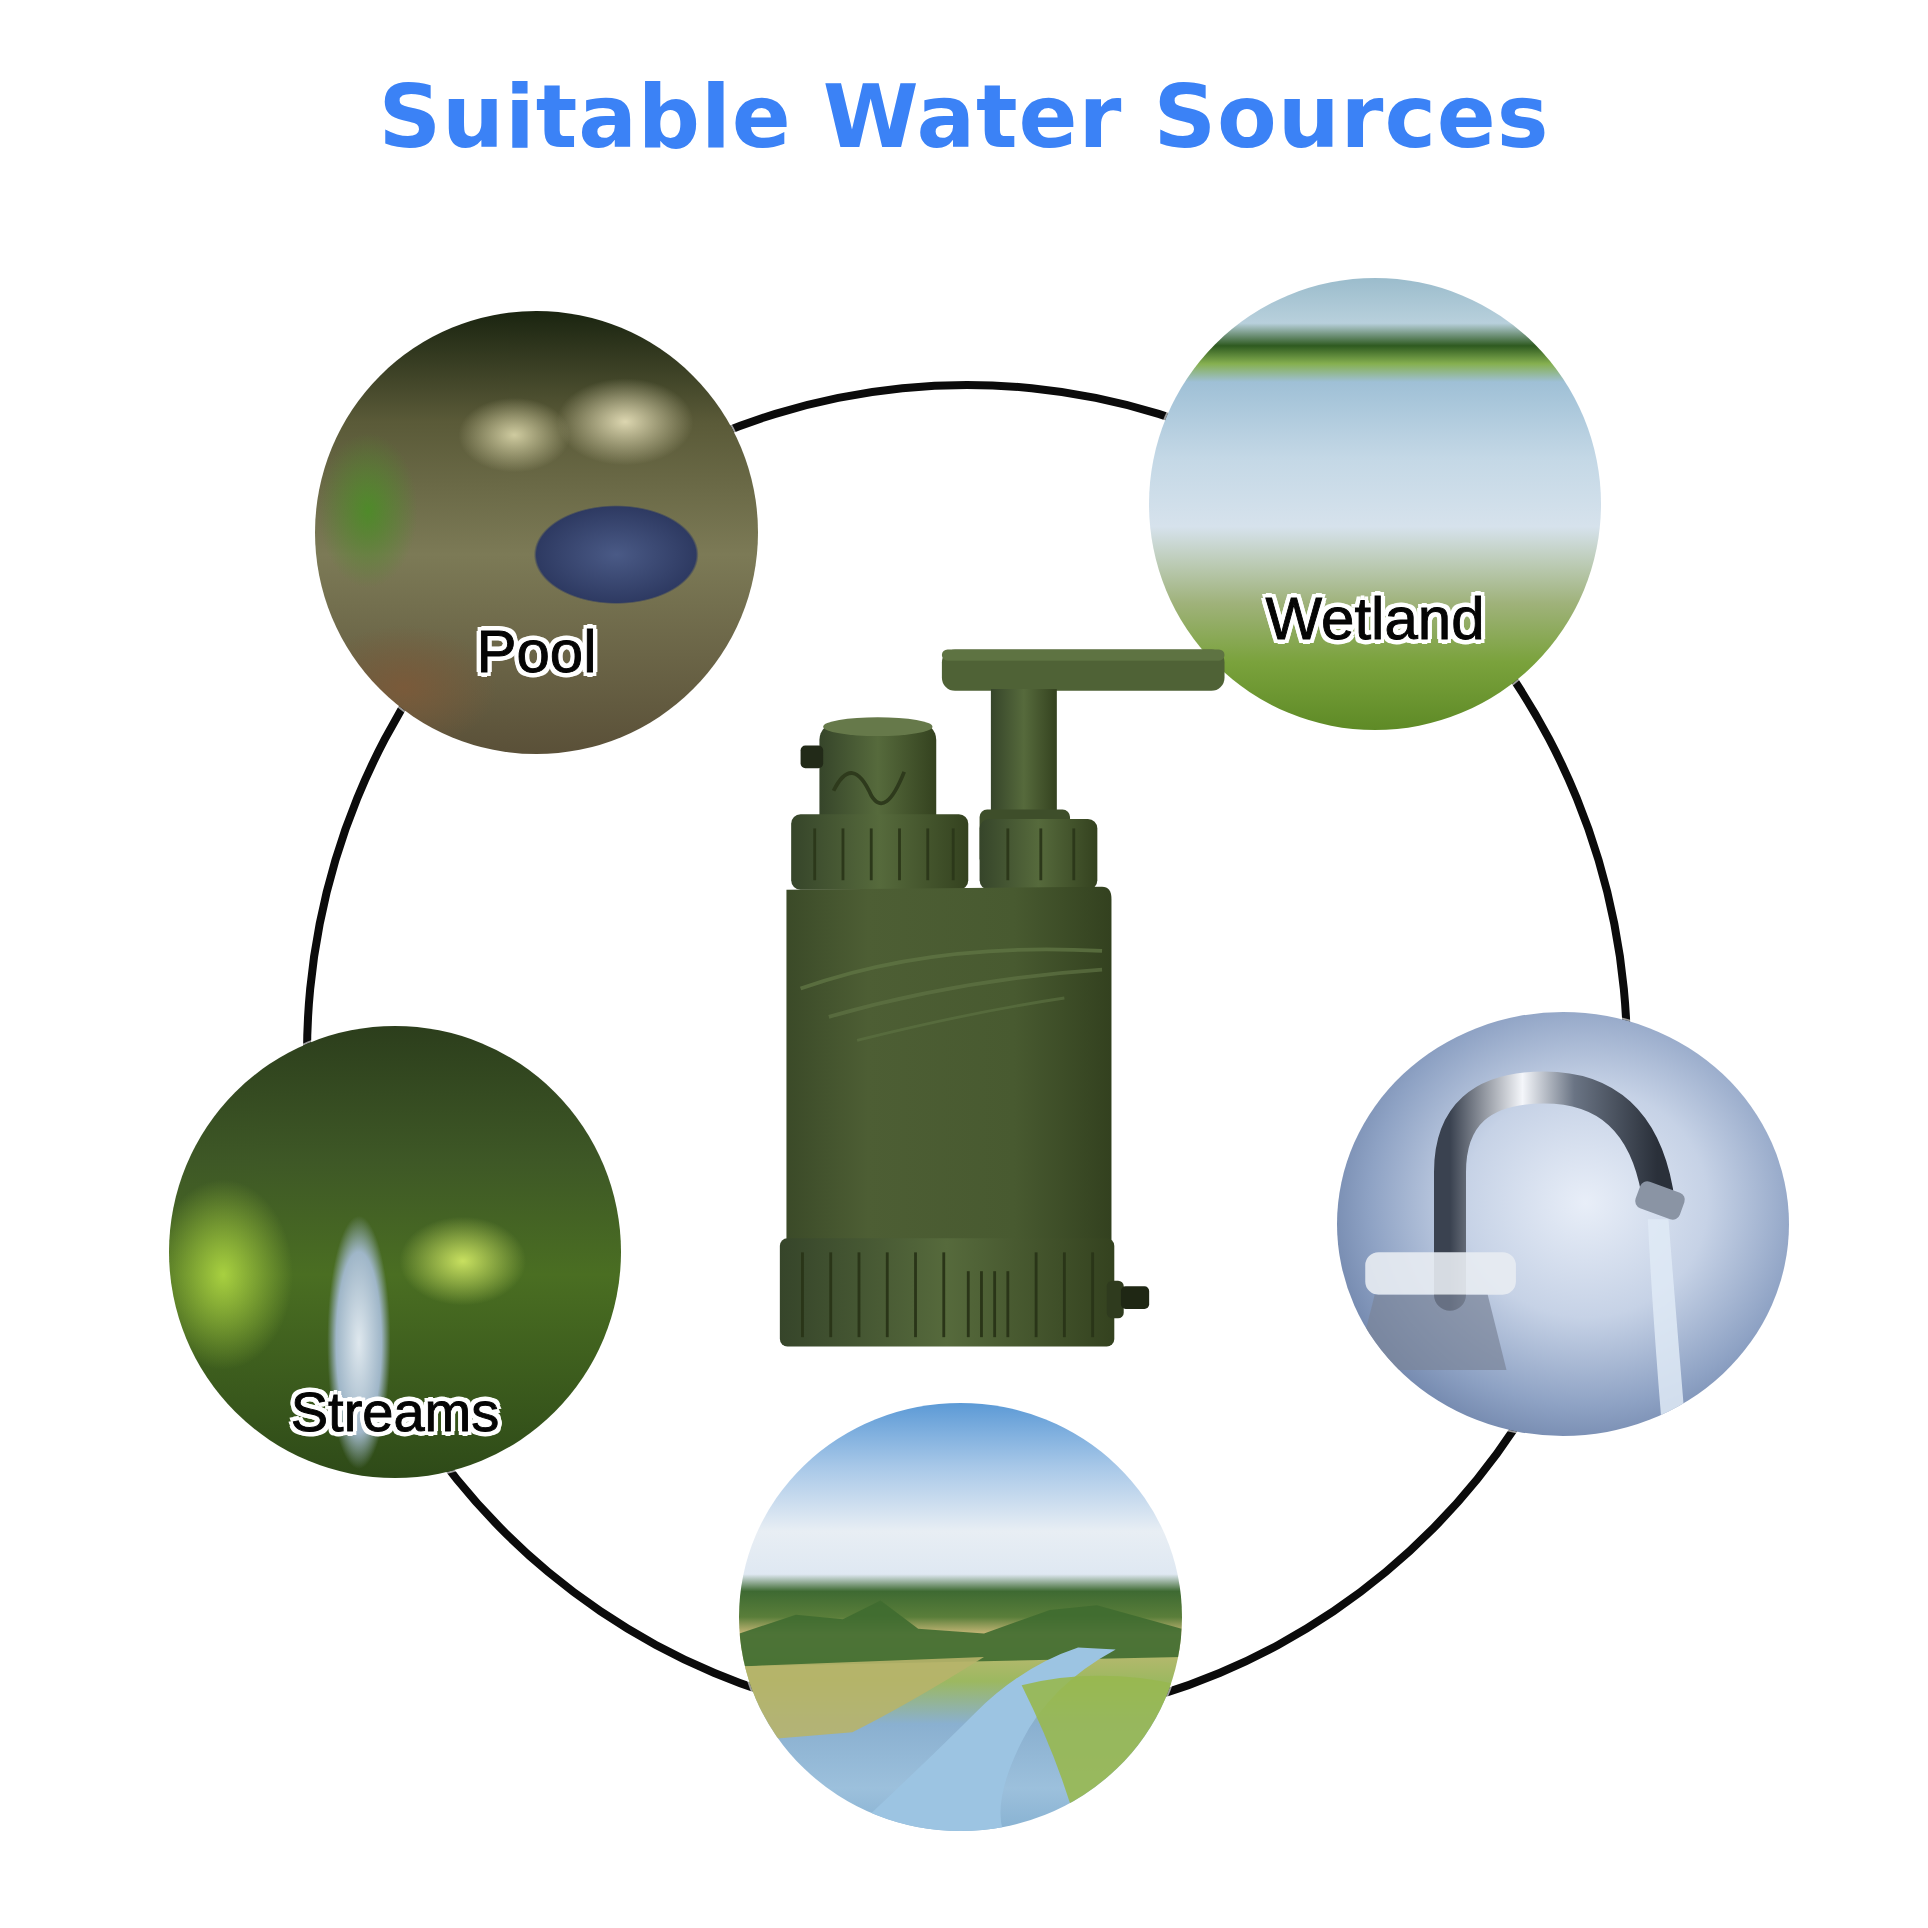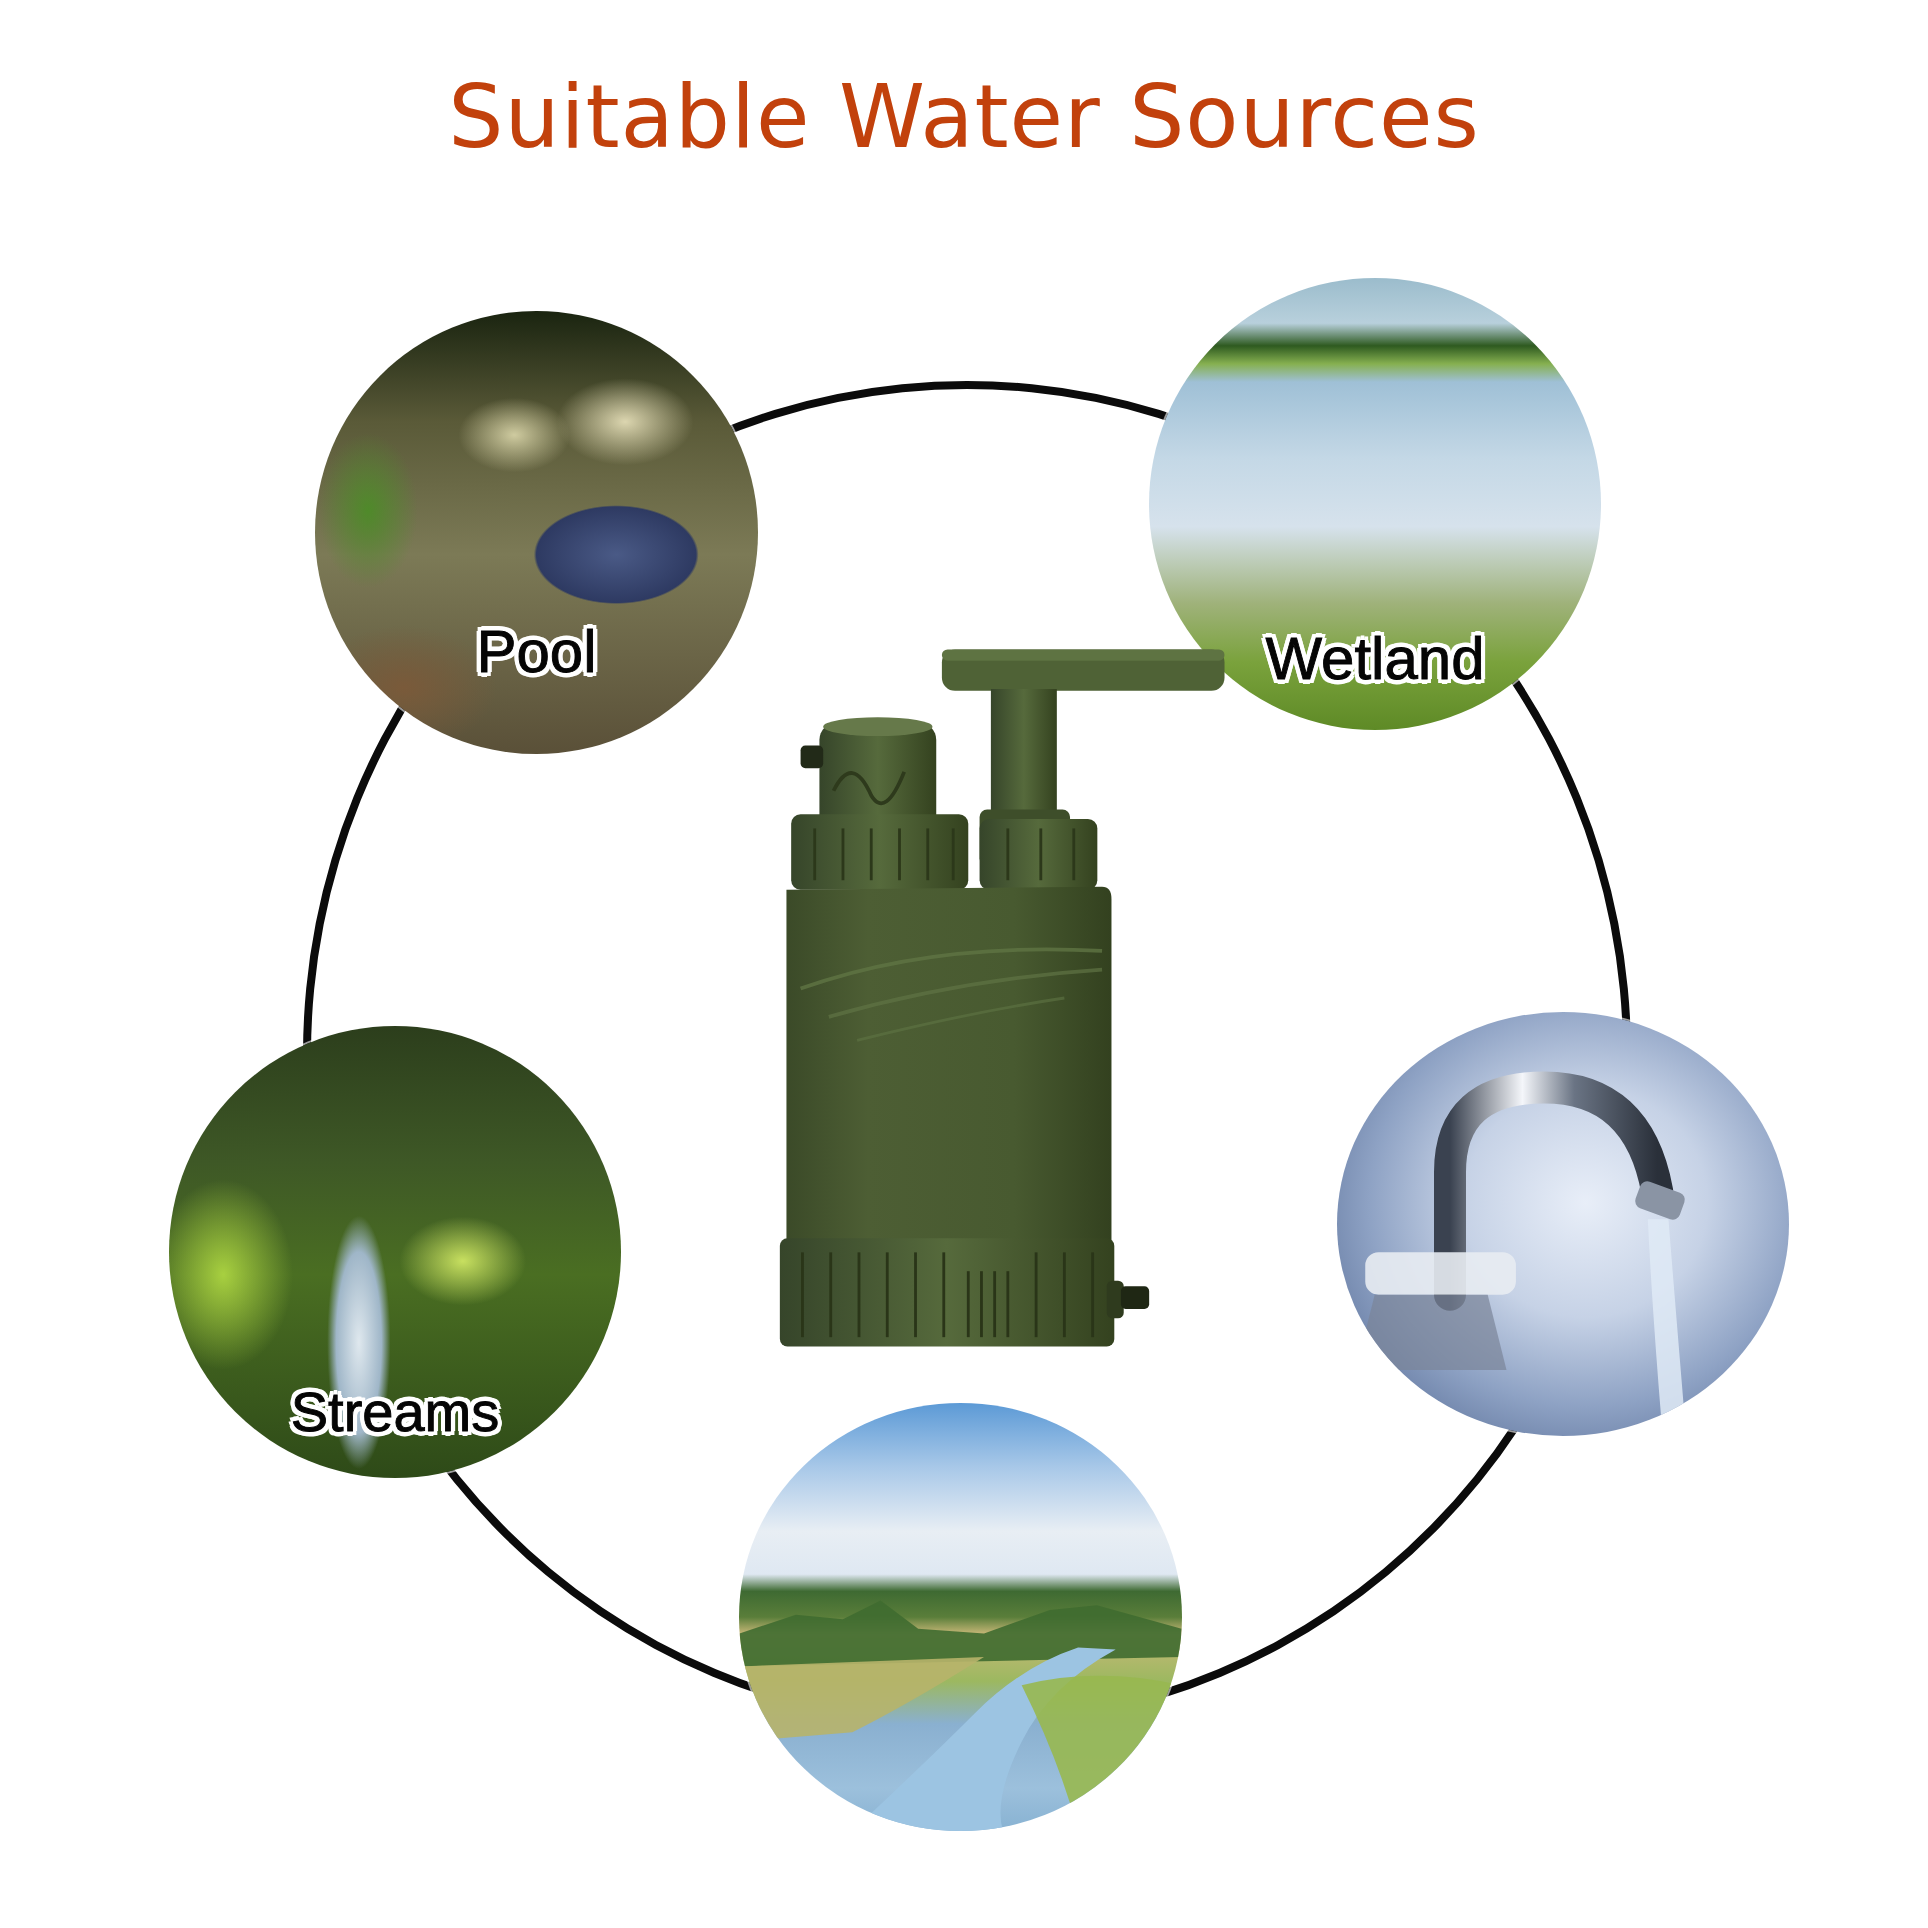--- a/index.html
+++ b/index.html
@@ -1,20 +1,20 @@
 <!DOCTYPE html>
 <html style="font-size:15px"><head>
   <meta charset="utf-8">
   <style>
     html, body { margin: 0; padding: 0; background: #ffffff; }
     body { width: 1928px; height: 1928px; position: relative; overflow: hidden; font-family: "DejaVu Sans", sans-serif; }
     .title {
       position: absolute; left: 0; top: 66px; width: 1928px; text-align: center;
-      font-family: "DejaVu Sans", sans-serif; font-weight: normal; font-size: 87px;
-      color: #c2410c; letter-spacing: 0.9px;
+      font-family: "DejaVu Sans", sans-serif; font-weight: bold; font-size: 87px;
+      color: #3b82f6; letter-spacing: 0.9px;
     }
     .ring {
       position: absolute; left: 303px; top: 381px; width: 1328px; height: 1347px;
       border: 8.5px solid #0b0b0b; border-radius: 50%; box-sizing: border-box;
     }
     .source {
       position: absolute; border-radius: 50%; overflow: hidden;
       box-shadow: 0 0 0 1.9px rgba(255,255,255,0.6);
     }
     .source .label {
@@ -34,21 +34,21 @@
         radial-gradient(ellipse 16% 25% at 12% 45%, #4f8a2a 0%, transparent 70%),
         radial-gradient(ellipse 30% 20% at 20% 85%, #7a5a3a 0%, transparent 70%),
         linear-gradient(180deg, #1a2410 0%, #5a5a38 25%, #7c7a56 55%, #5a5038 100%);
     }
     .pool .label { top: 311px; }
     
     .wetland { left: 1149px; top: 278px; width: 452px; height: 452px;
       background:
         linear-gradient(180deg, #9bbccc 0%, #b8d0dc 10%, #2e5a20 15%, #86b050 19%, #9fc0d6 23%, #c4d8e6 40%, #d6e2ec 55%, #9fb27a 72%, #7aa23c 85%, #5e8a26 100%);
     }
-    .wetland .label { top: 311px; margin-top: 40px; }
+    .wetland .label { top: 311px; }
     
     .streams { left: 169px; top: 1026px; width: 452px; height: 452px;
       background:
         radial-gradient(ellipse 10% 40% at 42% 70%, #dfe8ee 0%, #9fb6c8 50%, transparent 70%),
         radial-gradient(ellipse 20% 14% at 65% 52%, #c8e060 0%, transparent 70%),
         radial-gradient(ellipse 22% 30% at 12% 55%, #a8d040 0%, transparent 70%),
         linear-gradient(180deg, #2c3e1c 0%, #3e5826 30%, #4a6e22 55%, #2e4a18 100%);
     }
     .streams .label { top: 358px; font-size: 56px; text-align: center; }
     

